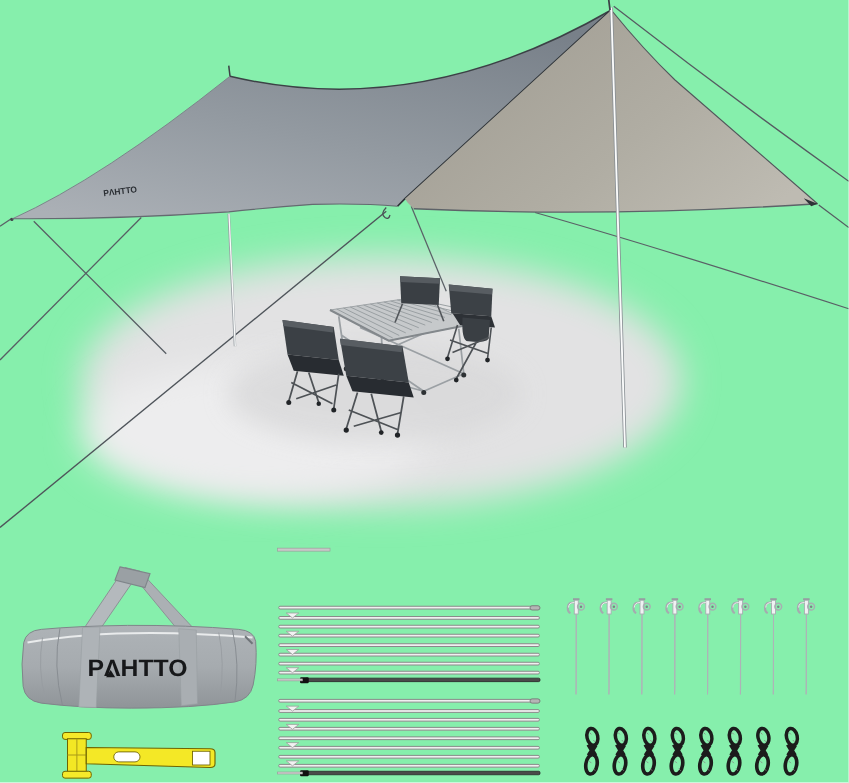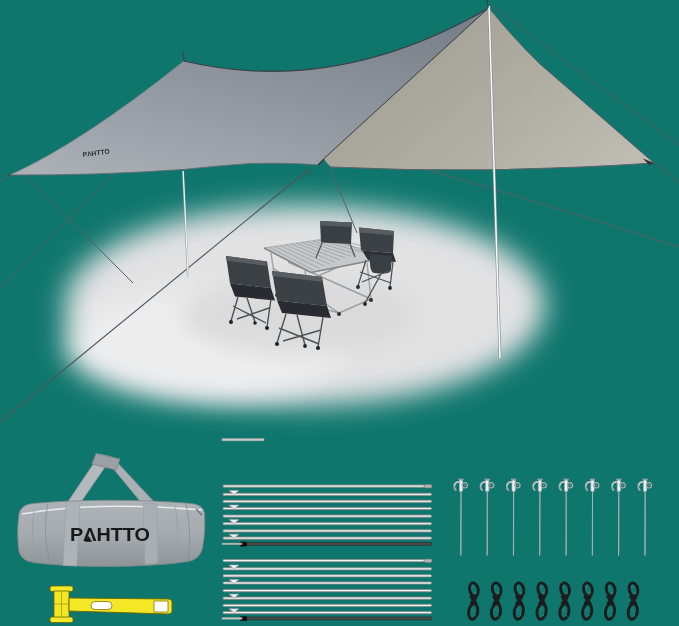--- a/index.html
+++ b/index.html
@@ -1,17 +1,17 @@
 <!DOCTYPE html>
 <html><head>
 <meta charset="utf-8">
 <style>
   html,body{margin:0;padding:0;background:#fff;}
   body{font-family:"Liberation Sans", sans-serif;}
-  #canvas{position:relative;width:679px;height:626px;overflow:hidden;background:#0f766e;}
+  #canvas{position:relative;width:679px;height:626px;overflow:hidden;background:#86efac;}
 </style>
 </head>
 <body>
 <div id="canvas">
 <svg width="679" height="626" viewBox="0 0 679 626">
 <defs>
   <linearGradient id="gLeftFace" x1="0.75" y1="0" x2="0.1" y2="1">
     <stop offset="0" stop-color="#788089"></stop>
     <stop offset="0.55" stop-color="#939aa1"></stop>
     <stop offset="1" stop-color="#abb0b6"></stop>

